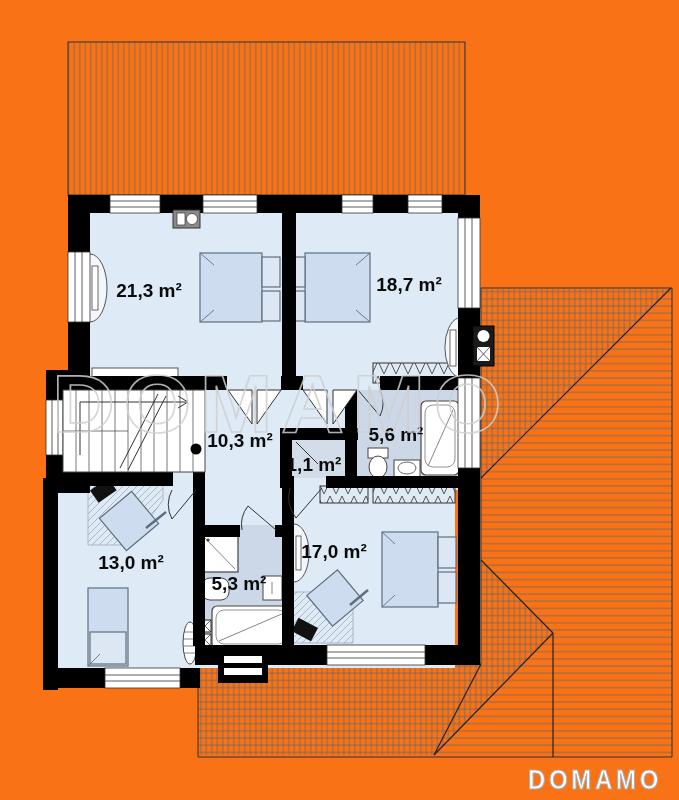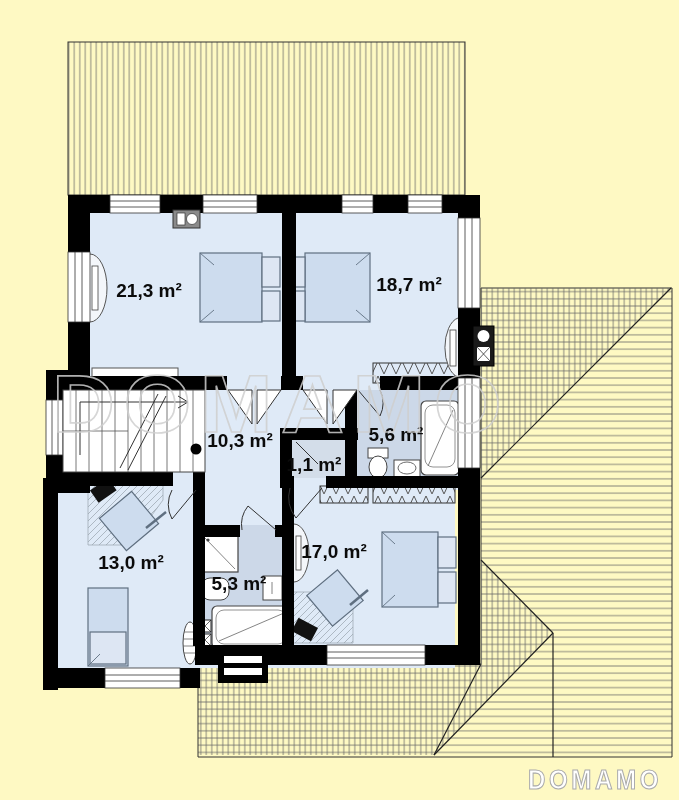--- a/index.html
+++ b/index.html
@@ -1,16 +1,16 @@
 <!DOCTYPE html>
 <html><head>
 <meta charset="utf-8">
 <style>
   html,body{margin:0;padding:0;background:#ffffff;}
-  #stage{position:relative;width:679px;height:800px;background:#fef9c3;overflow:hidden;
+  #stage{position:relative;width:679px;height:800px;background:#f97316;overflow:hidden;
          font-family:"Liberation Sans", sans-serif;}
   #plan-svg{position:absolute;left:0;top:0;width:679px;height:800px;}
   text.room-label{font-family:"Liberation Sans", sans-serif;font-weight:bold;
                   font-size:19px;fill:#0b0b0b;text-anchor:middle;}
   text.watermark{font-family:"Liberation Sans", sans-serif;font-weight:bold;
                  font-size:82px;fill:none;stroke:#cfcfcf;stroke-width:1.6px;
                  letter-spacing:8px;opacity:.85;}
   text.brand-logo{font-family:"Liberation Sans", sans-serif;font-weight:bold;
                   font-size:27px;fill:#ffffff;stroke:#ababab;stroke-width:1.1px;
                   letter-spacing:4px;}

